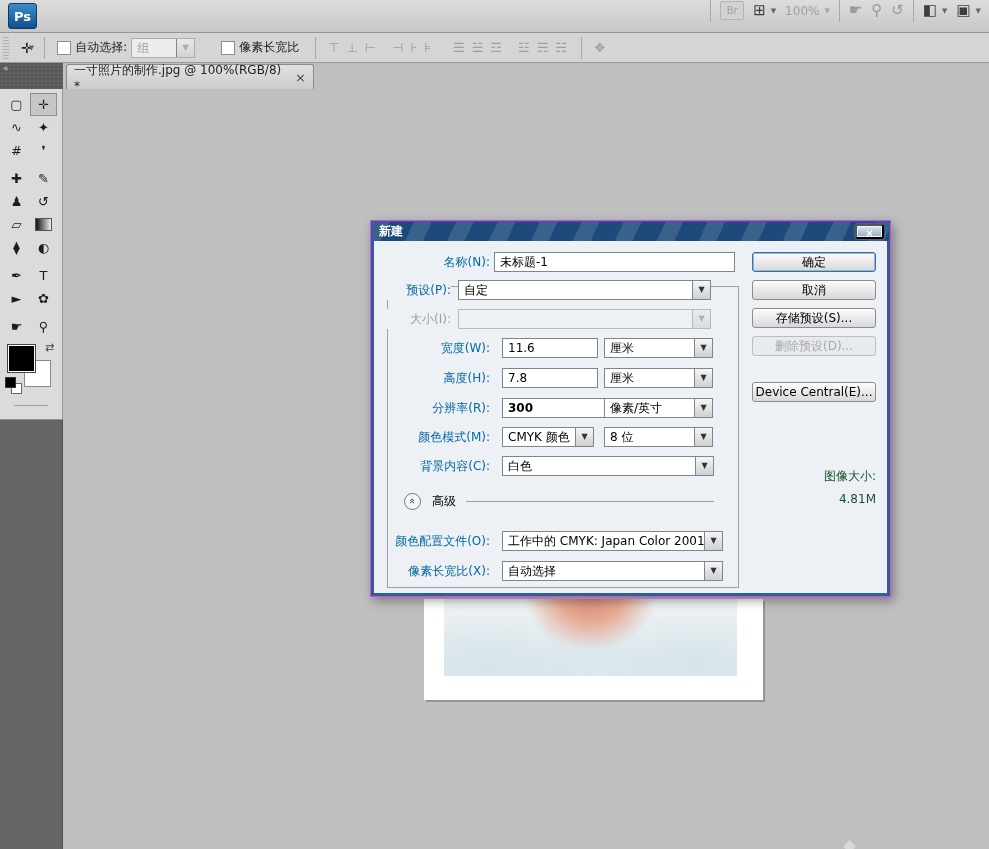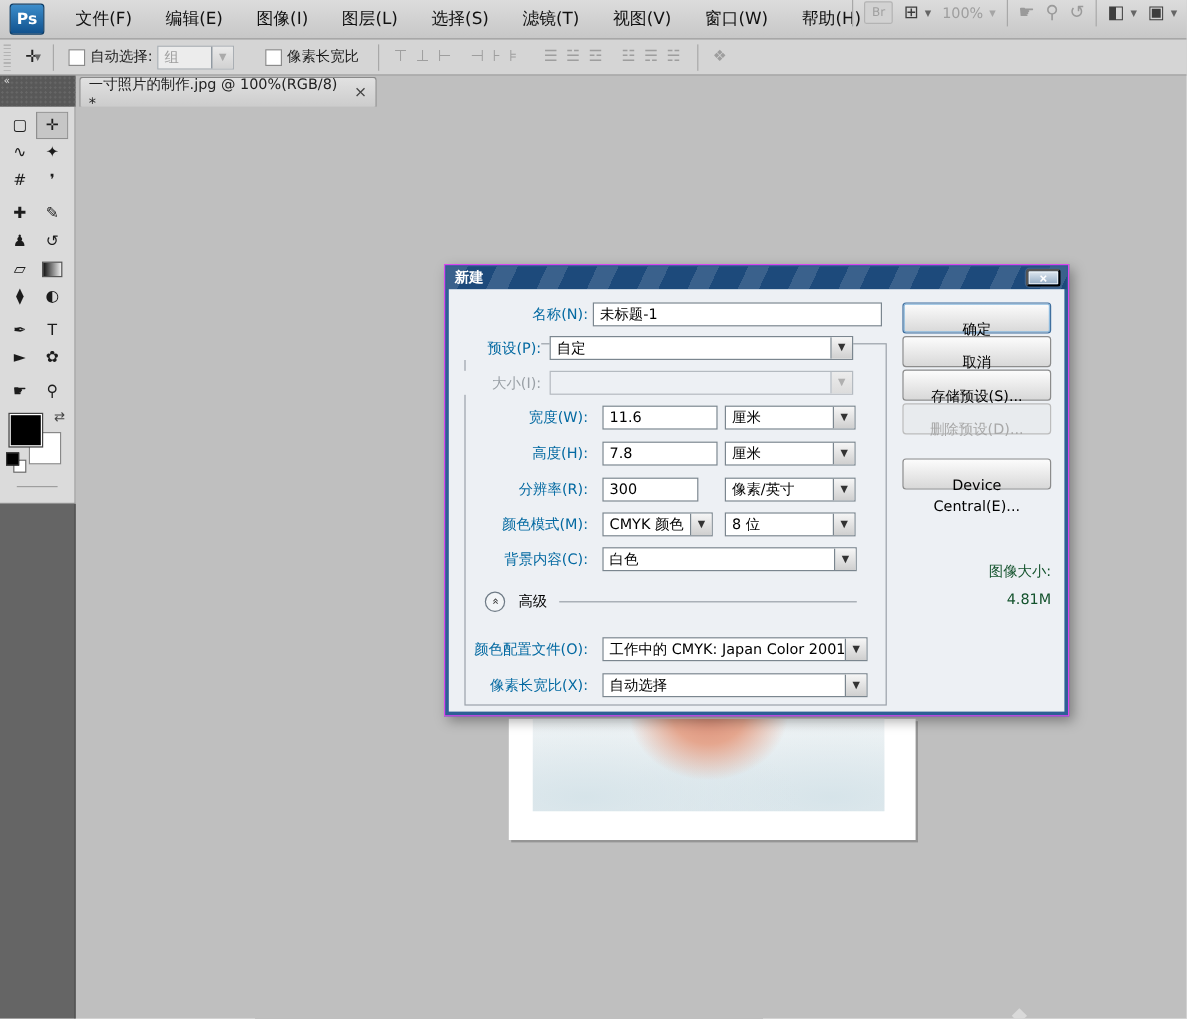--- a/index.html
+++ b/index.html
@@ -108,50 +108,39 @@
   .dd{position:absolute;height:20px;box-sizing:border-box;border:1px solid #7b868f;background:#fff;
       line-height:18px;padding:0 20px 0 5px;white-space:nowrap;overflow:hidden}
   .dd-arr{position:absolute;right:0;top:0;bottom:0;width:17px;border-left:1px solid #7b868f;
           background:linear-gradient(#f6f6f6,#cfcfcf);color:#333;font-size:8px;text-align:center;
           line-height:18px}
   .dd.dis{background:#edf0f4;border-color:#b4bac0;color:#9aa0a6}
   .dd.dis .dd-arr{background:linear-gradient(#ececec,#dcdcdc);border-left-color:#b4bac0;color:#b0b0b0}
   .pbtn{position:absolute;left:378px;width:124px;height:20px;box-sizing:border-box;
         border:1px solid #8c8c8c;border-radius:3px;background:linear-gradient(#fcfcfc,#d8d8d8);
         font:12px "DejaVu Sans","Liberation Sans",sans-serif;text-align:center;line-height:18px;
-        color:#000;padding:12px}
+        color:#000;padding:0}
   .pbtn.primary{border-color:#3f6f9f;box-shadow:inset 0 0 0 1px #8cbade}
   .pbtn.dis{color:#a8a8a8;border-color:#bcbcbc;background:#e8ebee}
   .adv-circle{position:absolute;left:30px;top:252px;width:17px;height:17px;border-radius:50%;
               border:1px solid #6e7a85;background:#f3f5f7;box-sizing:border-box;color:#333;
               font-size:10px;text-align:center;line-height:14px}
   .adv-circle span{display:inline-block;transform:rotate(90deg)}
   .adv-lbl{position:absolute;left:54px;top:252px;height:17px;line-height:17px;background:#edf0f4;
            padding:0 4px}
   .adv-line{position:absolute;left:92px;top:260px;width:248px;height:1px;background:#9aa1a9}
   .imgsize{position:absolute;left:378px;width:124px;text-align:right;color:#14532d}
 </style>
 </head>
 <body>
 
 <div class="screen">
 
   <div id="menubar">
     <div class="pslogo">Ps</div>
-    <div class="menus">
-      <span class="menu-item">文件(F)</span>
-      <span class="menu-item">编辑(E)</span>
-      <span class="menu-item">图像(I)</span>
-      <span class="menu-item">图层(L)</span>
-      <span class="menu-item">选择(S)</span>
-      <span class="menu-item">滤镜(T)</span>
-      <span class="menu-item">视图(V)</span>
-      <span class="menu-item">窗口(W)</span>
-      <span class="menu-item">帮助(H)</span>
-    </div>
     <div class="mb-right">
       <span class="vsep"></span>
       <span class="br-badge">Br</span>
       <span class="dkicon">⊞</span>
       <span class="darr">▼</span>
       <span class="zoomlvl">100%</span>
       <span class="darr dis">▼</span>
       <span class="vsep"></span>
       <span class="gicon">☛</span>
       <span class="gicon">⚲</span>
@@ -281,21 +270,21 @@
       </div>
 
       <span class="lbl" style="top:127px">高度(H):</span>
       <input class="ti" style="left: 128px; top: 127px; width: 96px;" value="7.8">
       <div class="dd" style="left:230px;top:127px;width:109px">
         <span>厘米</span>
         <span class="dd-arr">▼</span>
       </div>
 
       <span class="lbl" style="top:157px">分辨率(R):</span>
-      <input class="ti" style="left: 128px; top: 157px; width: 80px;" value="300">
+      <input class="ti" style="left: 128px; top: 157px; width: 117px; font-weight: bold;" value="300">
       <div class="dd" style="left:230px;top:157px;width:109px">
         <span>像素/英寸</span>
         <span class="dd-arr">▼</span>
       </div>
 
       <span class="lbl" style="top:186px">颜色模式(M):</span>
       <div class="dd" style="left:128px;top:186px;width:92px">
         <span>CMYK 颜色</span>
         <span class="dd-arr">▼</span>
       </div>

